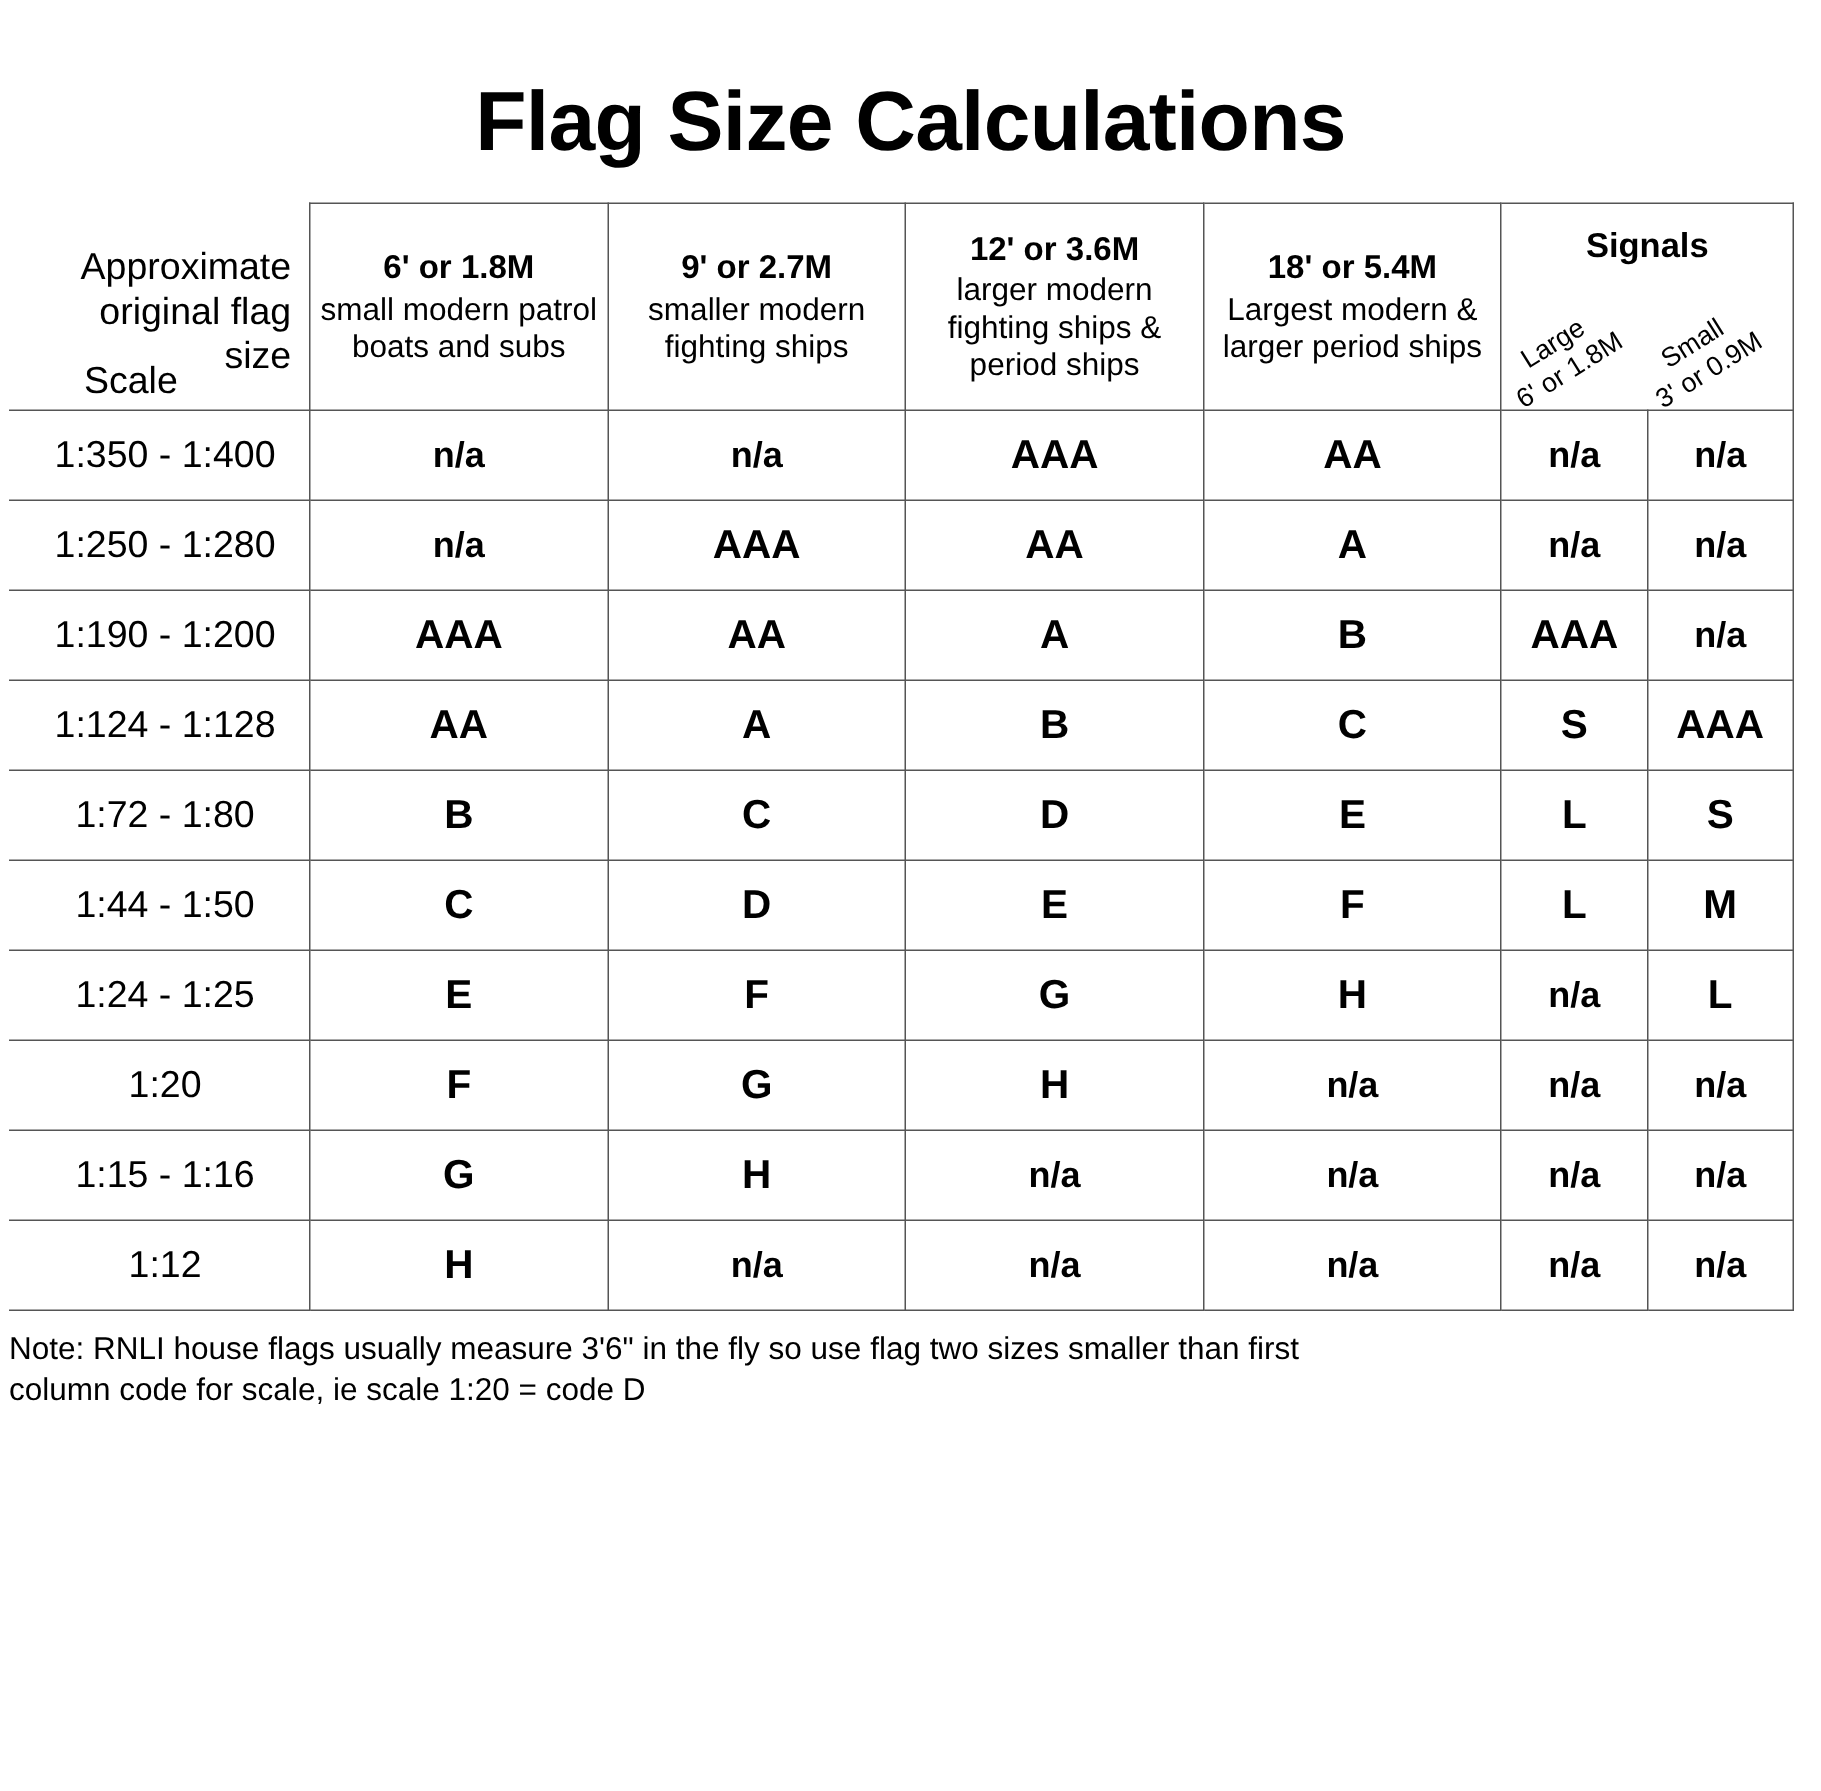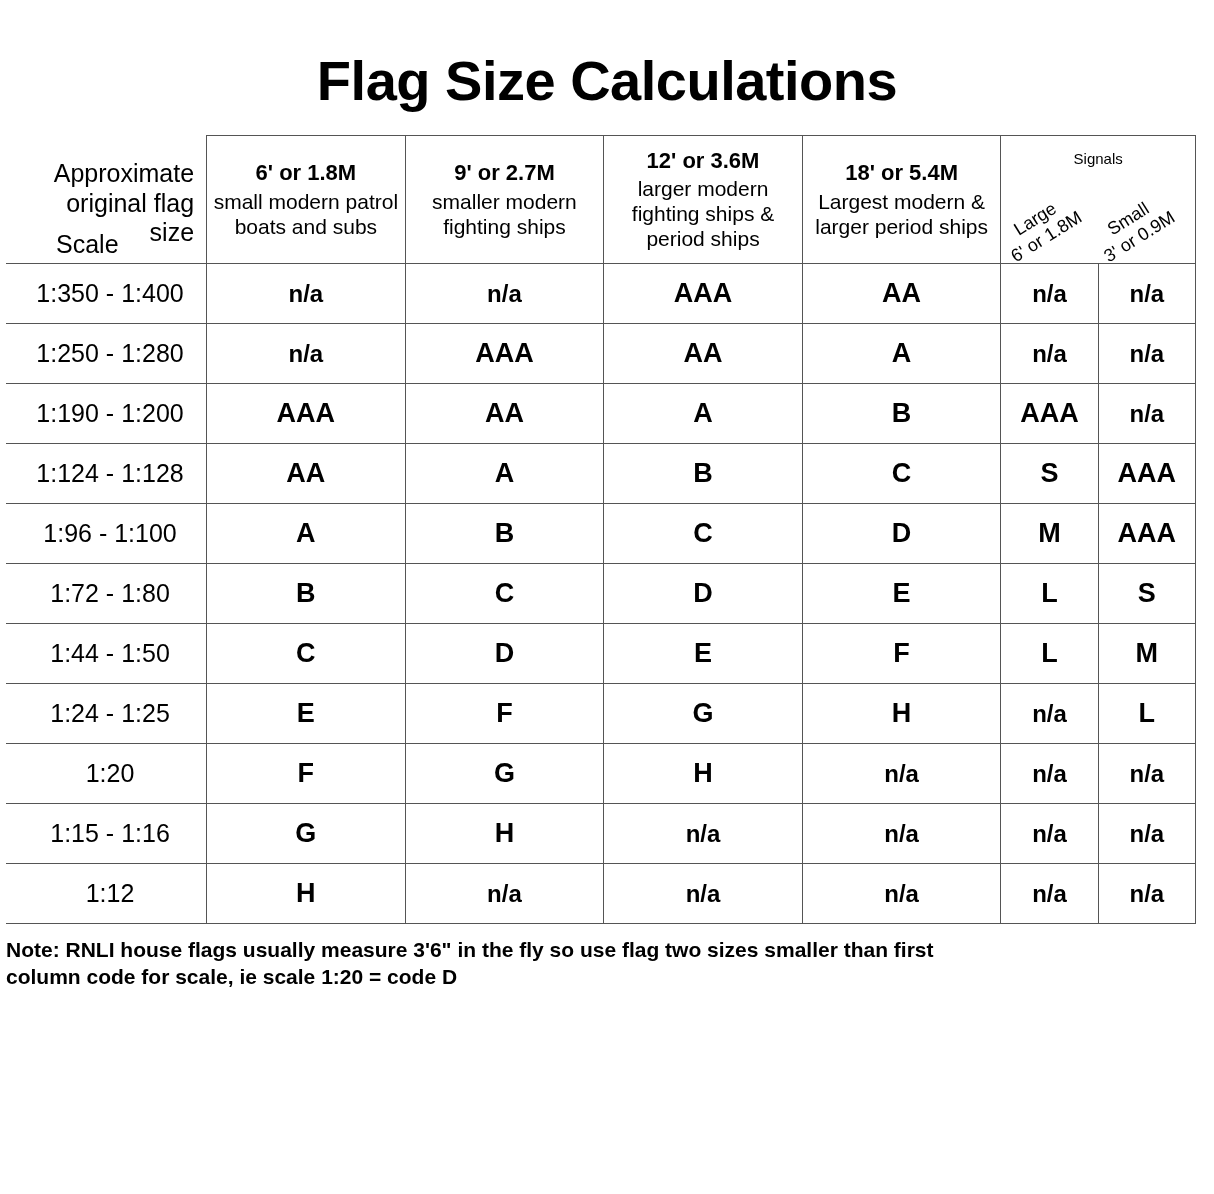--- a/index.html
+++ b/index.html
@@ -86,22 +86,22 @@
     font-weight: normal;
     font-size: 21px;
     display: block;
   }
   .hdr-signals {
     padding: 0 !important;
     position: relative;
     vertical-align: top;
   }
   .signals-title {
-    font-weight: normal;
-    font-size: 15px;
+    font-weight: bold;
+    font-size: 23px;
     padding-top: 14px;
     display: block;
     text-align: center;
   }
   .signals-rot-wrap {
     display: flex;
     justify-content: space-around;
     align-items: flex-end;
     height: 96px;
     padding: 0 4px 4px 4px;
@@ -140,21 +140,20 @@
     font-weight: bold;
     padding: 9px 0 !important;
   }
   td.sig-cell.na { font-size: 24px; }
 
   .note {
     font-size: 21px;
     line-height: 1.3;
     margin: 12px 0 0 6px;
     font-family: "Liberation Sans", sans-serif;
-    font-weight: bold;
   }
   .note span { display: block; }
   
   tr.header-row td { border-top: 1px solid #555555; }
 </style>
 </head>
 <body>
 
 <div class="page">
 
@@ -236,29 +235,20 @@
         <tr>
           <td class="scale-cell">1:124 - 1:128</td>
           <td class="code-cell">AA</td>
           <td class="code-cell">A</td>
           <td class="code-cell">B</td>
           <td class="code-cell">C</td>
           <td class="sig-cell">S</td>
           <td class="sig-cell">AAA</td>
         </tr>
         <tr>
-          <td class="scale-cell">1:96 - 1:100</td>
-          <td class="code-cell">A</td>
-          <td class="code-cell">B</td>
-          <td class="code-cell">C</td>
-          <td class="code-cell">D</td>
-          <td class="sig-cell">M</td>
-          <td class="sig-cell">AAA</td>
-        </tr>
-        <tr>
           <td class="scale-cell">1:72 - 1:80</td>
           <td class="code-cell">B</td>
           <td class="code-cell">C</td>
           <td class="code-cell">D</td>
           <td class="code-cell">E</td>
           <td class="sig-cell">L</td>
           <td class="sig-cell">S</td>
         </tr>
         <tr>
           <td class="scale-cell">1:44 - 1:50</td>

